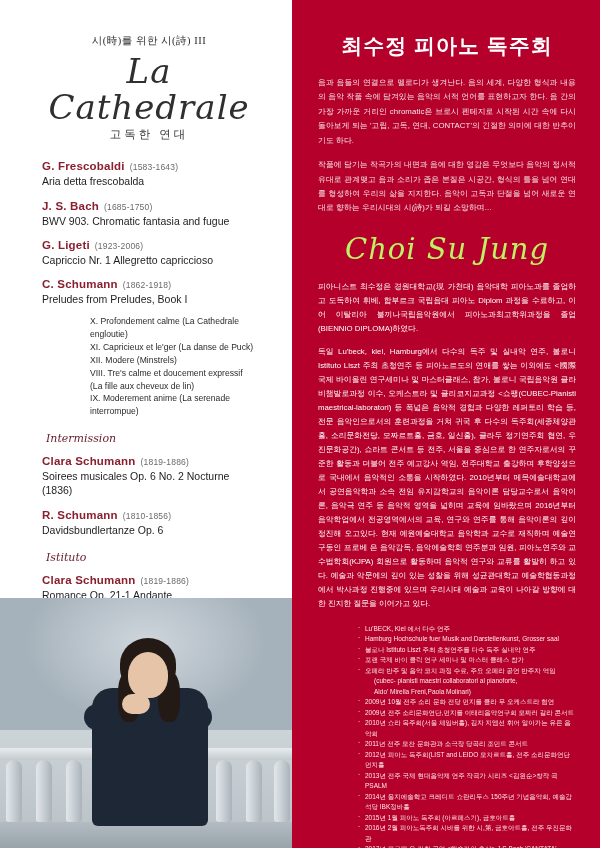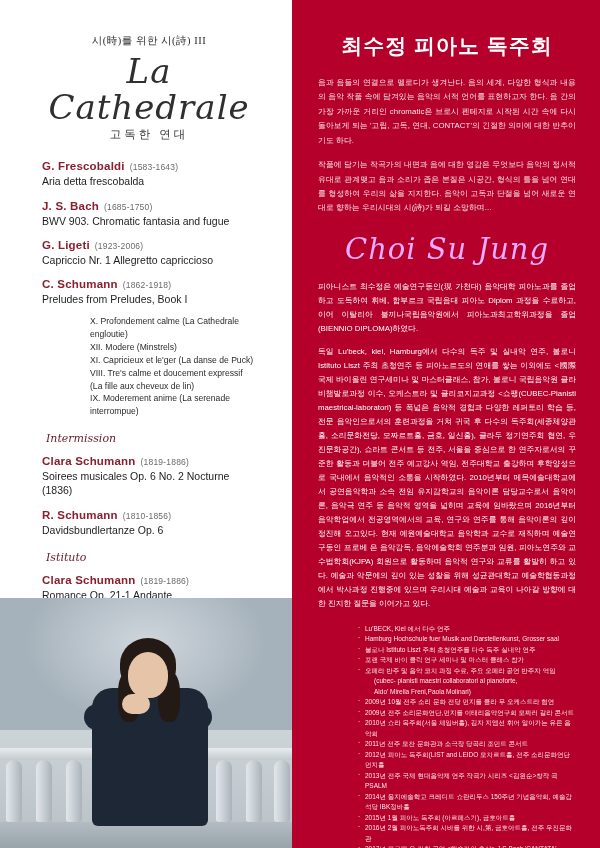--- a/index.html
+++ b/index.html
@@ -117,21 +117,21 @@
   .r-title {
     font-size:21px; font-weight:bold; text-align:center; letter-spacing:1px;
     margin:6px 0 16px 0;
   }
   .r-para {
     font-size:7.8px; line-height:1.85; text-align:justify; color:#f6e6e9;
     margin-bottom:10px; letter-spacing:.1px;
   }
   .r-script {
     font-family:"DejaVu Serif", serif; font-style:italic; font-size:29px;
-    text-align:center; color:#f0abfc; margin:16px 0 14px 0; letter-spacing:1px;
+    text-align:center; color:#bef264; margin:16px 0 14px 0; letter-spacing:1px;
   }
   .bio-para {
     font-size:7.8px; line-height:1.8; text-align:justify; color:#ffffff;
     margin-bottom:9px;
   }
   .cred-list { margin-top:12px; }
   .cred-list li {
     list-style:none; font-size:6.5px; line-height:1.62; color:#ffe7ea;
     padding-left:7px; position:relative; text-align:left;
   }
@@ -178,22 +178,22 @@
         </div>
 
         <div class="prog-item">
           <div class="composer">
             <span>C. Schumann</span>
             <span class="years">(1862-1918)</span>
           </div>
           <div class="work">Preludes from Preludes, Book I</div>
           <ul class="sublist">
             <li>X. Profondement calme (La Cathedrale engloutie)</li>
+            <li>XI. Capricieux et le'ger (La danse de Puck)</li>
             <li>XII. Modere (Minstrels)</li>
-            <li>XI. Capricieux et le'ger (La danse de Puck)</li>
             <li>VIII. Tre's calme et doucement expressif (La fille aux cheveux de lin)</li>
             <li>IX. Moderement anime (La serenade interrompue)</li>
           </ul>
         </div>
       </div>
 
       <div class="divider-label">Intermission</div>
 
       <div class="prog">
         <div class="prog-item">
@@ -255,21 +255,21 @@
     </div>
   </div>
 
   <div class="right">
     <div class="r-title">최수정 피아노 독주회</div>
     <div class="r-para">음과 음들의 연결으로 멜로디가 생겨난다. 음의 세계, 다양한 형식과 내용의 음악 작품 속에 담겨있는 음악의 서적 언어를 표현하고자 한다. 음 간의 가장 가까운 거리인 chromatic은 브로시 펜테지로 시작된 시간 속에 다시 돌아보게 되는 '고립, 고독, 연대, CONTACT'의 긴절한 의미에 대한 반추이기도 하다.</div>
     <div class="r-para">작품에 담기는 작곡가의 내면과 음에 대한 영감은 무엇보다 음악의 정서적 유대로 관계맺고 음과 소리가 좁은 본질은 시공간, 형식의 틀을 넘어 연대를 형성하여 우리의 삶을 지지한다. 음악이 고독과 단절을 넘어 새로운 연대로 향하는 우리시대의 시(詩)가 되길 소망하며...</div>
 
     <div class="r-script">Choi Su Jung</div>
 
-    <div class="bio-para">피아니스트 최수정은 예술연구동인(現 가천대) 음악대학 피아노과를 졸업하고 도독하여 휘베, 함부르크 국립음대 피아노 Diplom 과정을 수료하고, 이어 이탈리아 불끼나국립음악원에서 피아노과최고학위과정을 졸업(BIENNIO DIPLOMA)하였다.</div>
+    <div class="bio-para">피아니스트 최수정은 경원대학교(現 가천대) 음악대학 피아노과를 졸업하고 도독하여 휘베, 함부르크 국립음대 피아노 Diplom 과정을 수료하고, 이어 이탈리아 불끼나국립음악원에서 피아노과최고학위과정을 졸업(BIENNIO DIPLOMA)하였다.</div>
     <div class="bio-para">독일 Lu'beck, kiel, Hamburg에서 다수의 독주 및 실내악 연주, 볼로니 Istituto Liszt 주최 초청연주 등 피아노르도의 연애를 쌓는 이외에도 &lt;國際 국제 바이올린 연구세미나 및 마스터클래스, 참가, 볼로니 국립음악원 클라비챔발로과정 이수, 오케스트라 및 클리코지교과정 &lt;쇼팽(CUBEC-Pianisti maestrical-laboratori) 등 폭넓은 음악적 경험과 다양한 레퍼토리 학습 등, 전문 음악인으로서의 훈련과정을 거쳐 귀국 후 다수의 독주회(세종체양관홀, 소리문화전당, 모짜르트홀, 금호, 일신홀), 클라두 정기연주회 협연, 우진문화공간), 쇼라트 콘서트 등 전주, 서울을 중심으로 한 연주자로서의 꾸준한 활동과 더불어 전주 예고강사 역임, 전주대학교 출강하며 후학양성으로 국내에서 음악적인 소통을 시작하였다. 2010년부터 메목에솔대학교에서 공연음악학과 소속 전임 유지감학교의 음악이론 담당교수로서 음악이론, 음악극 연주 등 음악적 영역을 넓히며 교육에 임바랐으며 2016년부터 음악학업에서 전공영역에서의 교육, 연구와 연주를 통해 음악이론의 깊이 정진해 오고있다. 현재 예원예술대학교 음악학과 교수로 재직하며 예술연구동인 프로베 은 음악감독, 음악에술학회 연주분과 임원, 피아노연주와 교수법학회(KJPA) 회원으로 활동하며 음악적 연구와 교류를 활발히 하고 있다. 예술과 악문에의 깊이 있는 성찰을 위해 성균관대학교 예술학협동과정에서 박사과정 진행중에 있으며 우리시대 예술과 교육이 나아갈 방향에 대한 진지한 질문을 이어가고 있다.</div>
     <div class="bio-para"></div>
 
     <ul class="cred-list">
       <li>Lu'BECK, Kiel 에서 다수 연주</li>
       <li>Hamburg Hochschule fuer Musik and Darstellenkunst, Grosser saal</li>
       <li>불로나 Istituto Liszt 주최 초청연주를 다수 독주 실내악 연주</li>
       <li>포랜 국제 바이 클릭 연구 세미나 및 마스터 클래스 참가</li>
       <li>오페라 반주 및 음악 코치 과정 수료, 주요 오페라 공연 반주자 역임</li>
       <li class="sub">(cubec- pianisti maestri collaboratori al pianoforte,</li>

